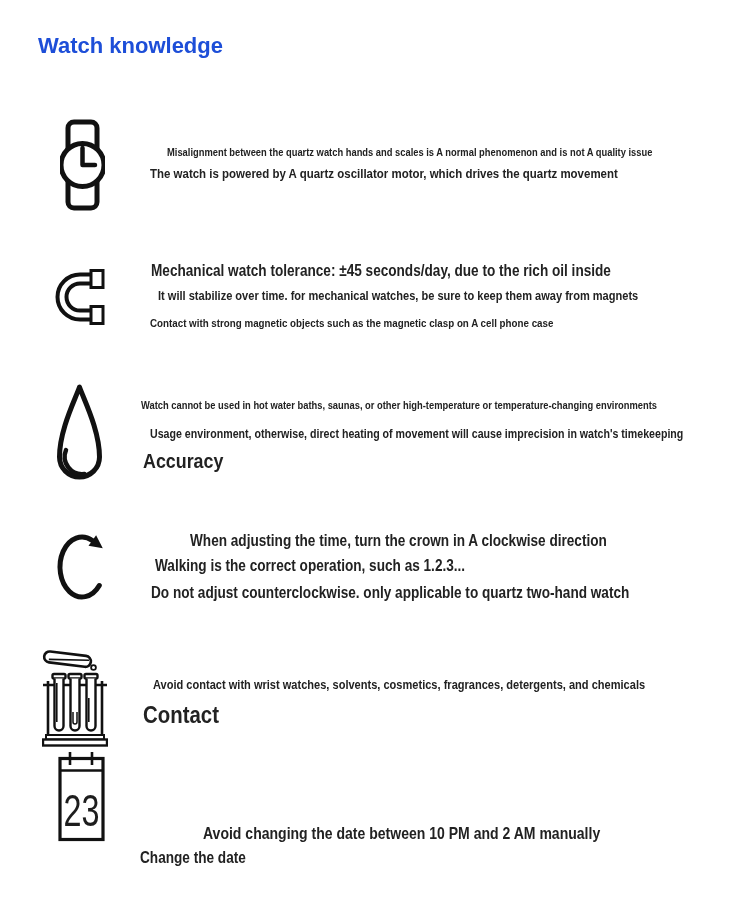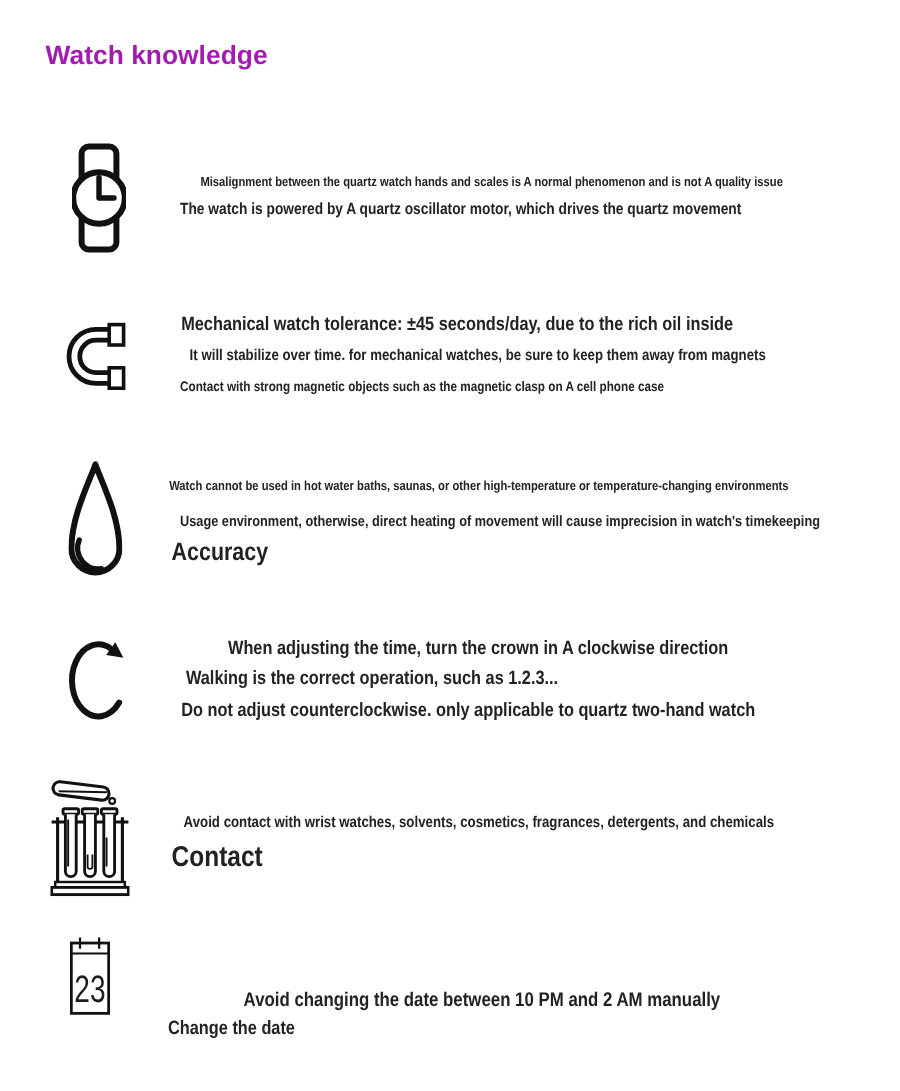--- a/index.html
+++ b/index.html
@@ -3,21 +3,21 @@
 <meta charset="utf-8">
 <style>
   html,body{margin:0;padding:0;background:#ffffff;}
   .page{
     position:relative;width:750px;height:909px;background:#ffffff;
     font-family:"Liberation Sans",sans-serif;color:#1d1d1d;overflow:hidden;
   }
   .title{
     position:absolute;left:38px;top:35px;margin:0;
     font-size:22px;font-weight:bold;line-height:1;letter-spacing:0;
-    white-space:nowrap;color:#a21caf;
+    white-space:nowrap;color:#1d4ed8;
   }
   .ln{
     position:absolute;white-space:nowrap;font-weight:bold;line-height:1;
     transform:scaleX(0.85);transform-origin:0 0;color:#222222;
   }
   
   .s1l1{left:167px;top:147px;font-size:11px;}
   .s1l2{left:150px;top:167px;font-size:13.5px;}
   
   .s2l1{left:151px;top:263px;font-size:16px;}
@@ -38,21 +38,21 @@
   .s6l1{left:203px;top:825px;font-size:16.5px;}
   .s6l2{left:140px;top:850px;font-size:16px;}
 
   .icon{position:absolute;}
   .icon svg{display:block;width:100%;height:100%;}
   .i1{left:60px;top:119px;width:45px;height:92px;}
   .i2{left:55px;top:268px;width:52px;height:58px;}
   .i3{left:57px;top:384px;width:45px;height:101px;}
   .i4{left:56px;top:525px;width:52px;height:84px;}
   .i5{left:42px;top:648px;width:66px;height:100px;}
-  .i6{left:58px;top:767px;width:34px;height:92px;}
+  .i6{left:58px;top:750px;width:47px;height:92px;}
 </style>
 </head>
 <body>
 
 <div class="page">
 
   <h1 class="title">Watch knowledge</h1>
 
   <div class="icon i1">
     <svg viewBox="0 0 45 92">

